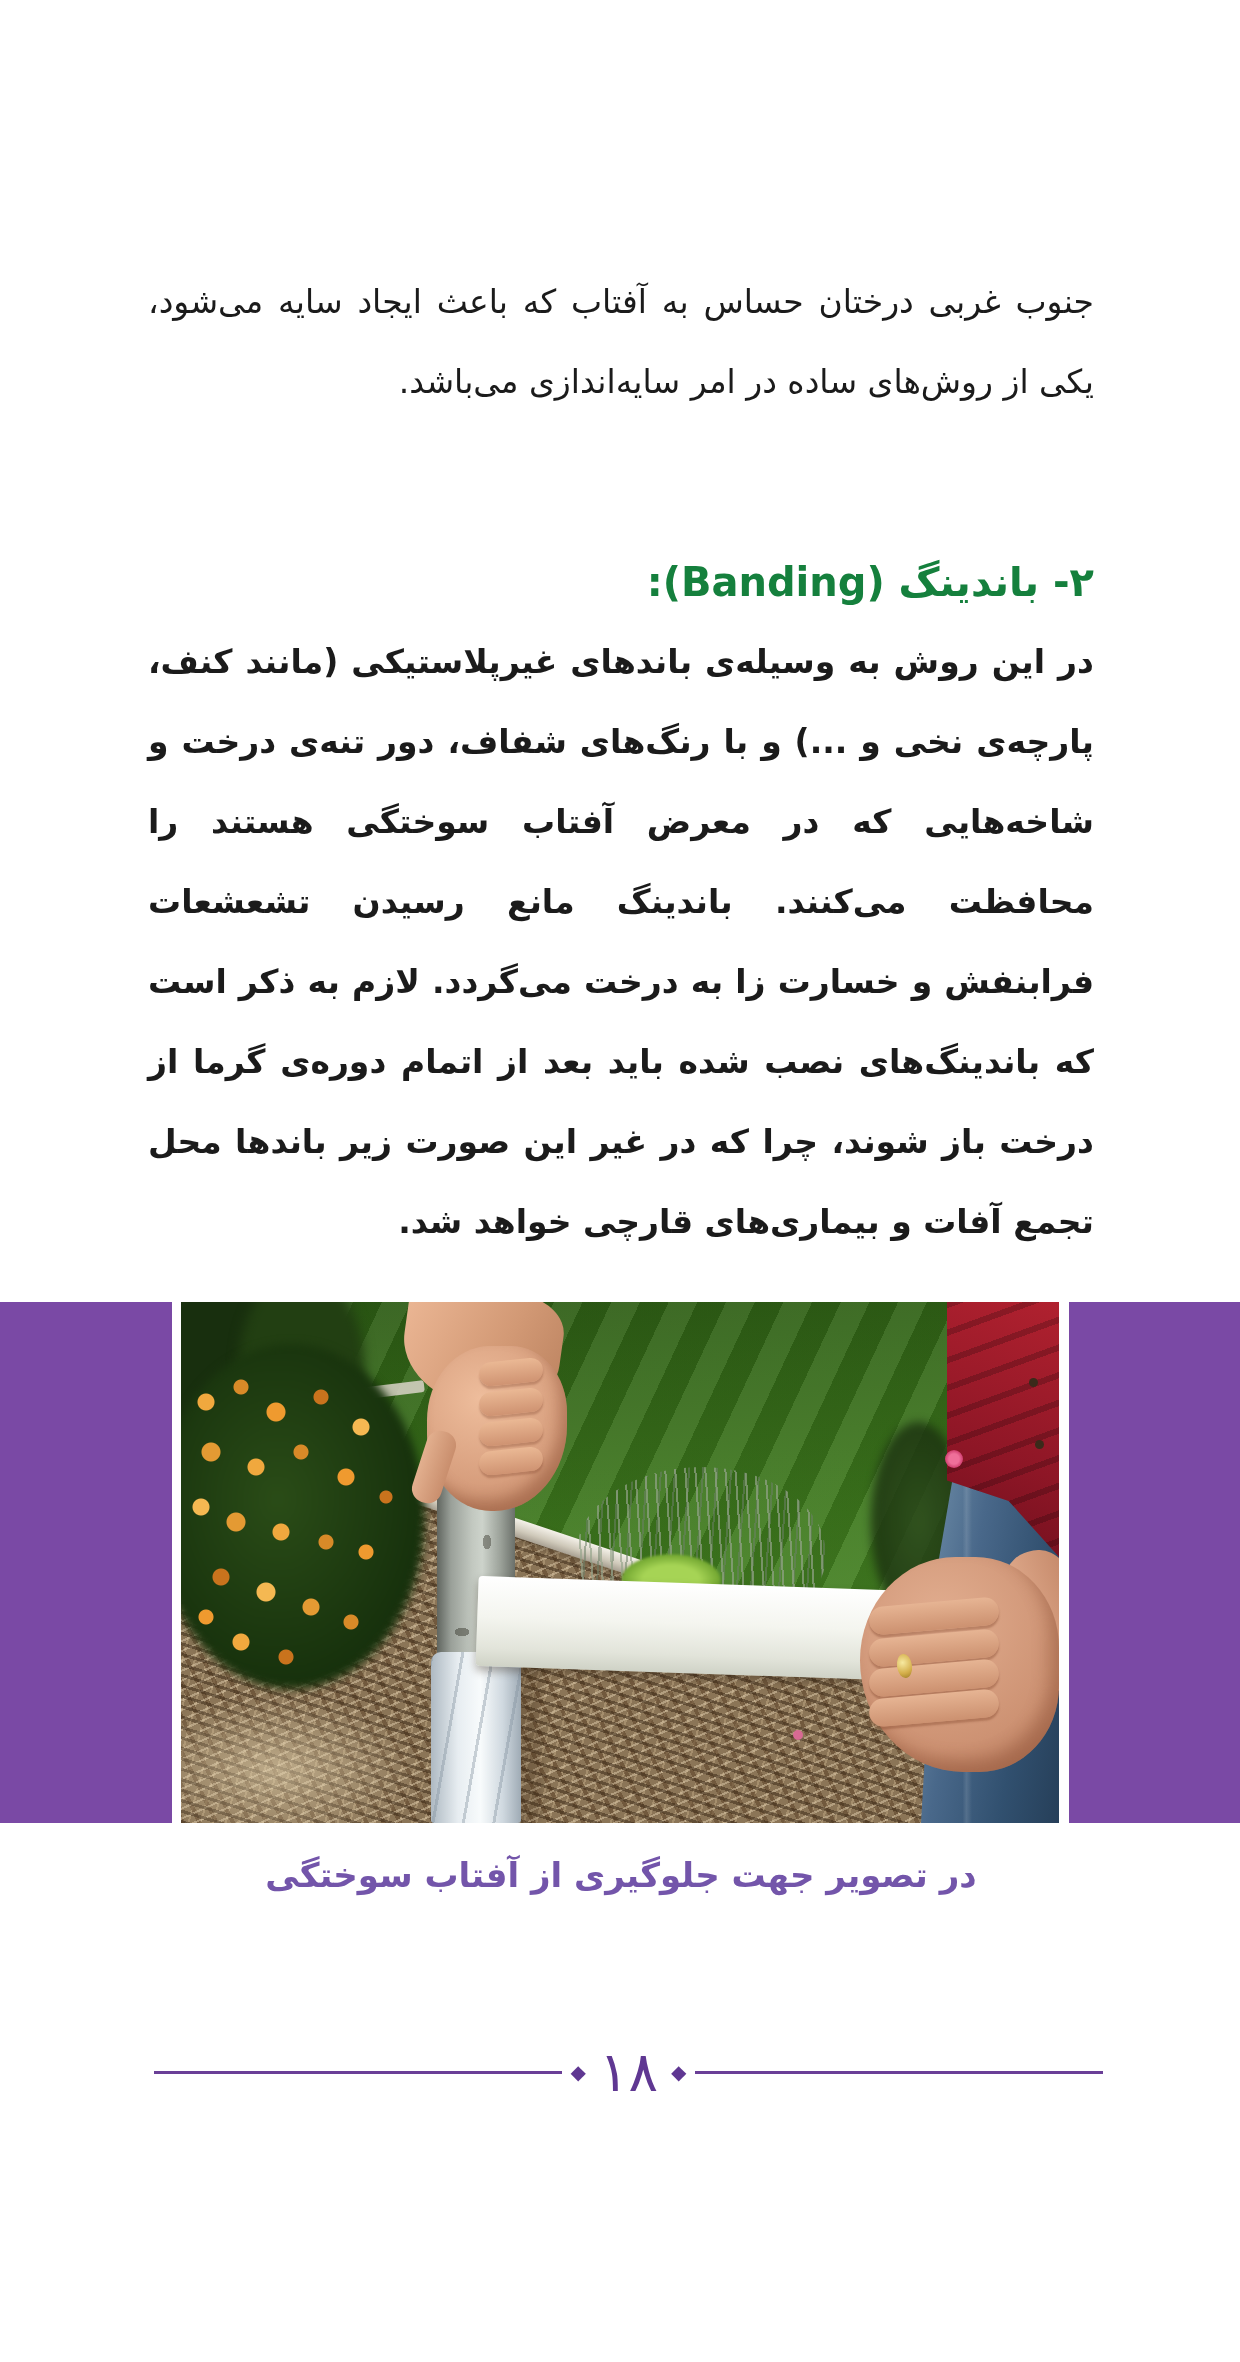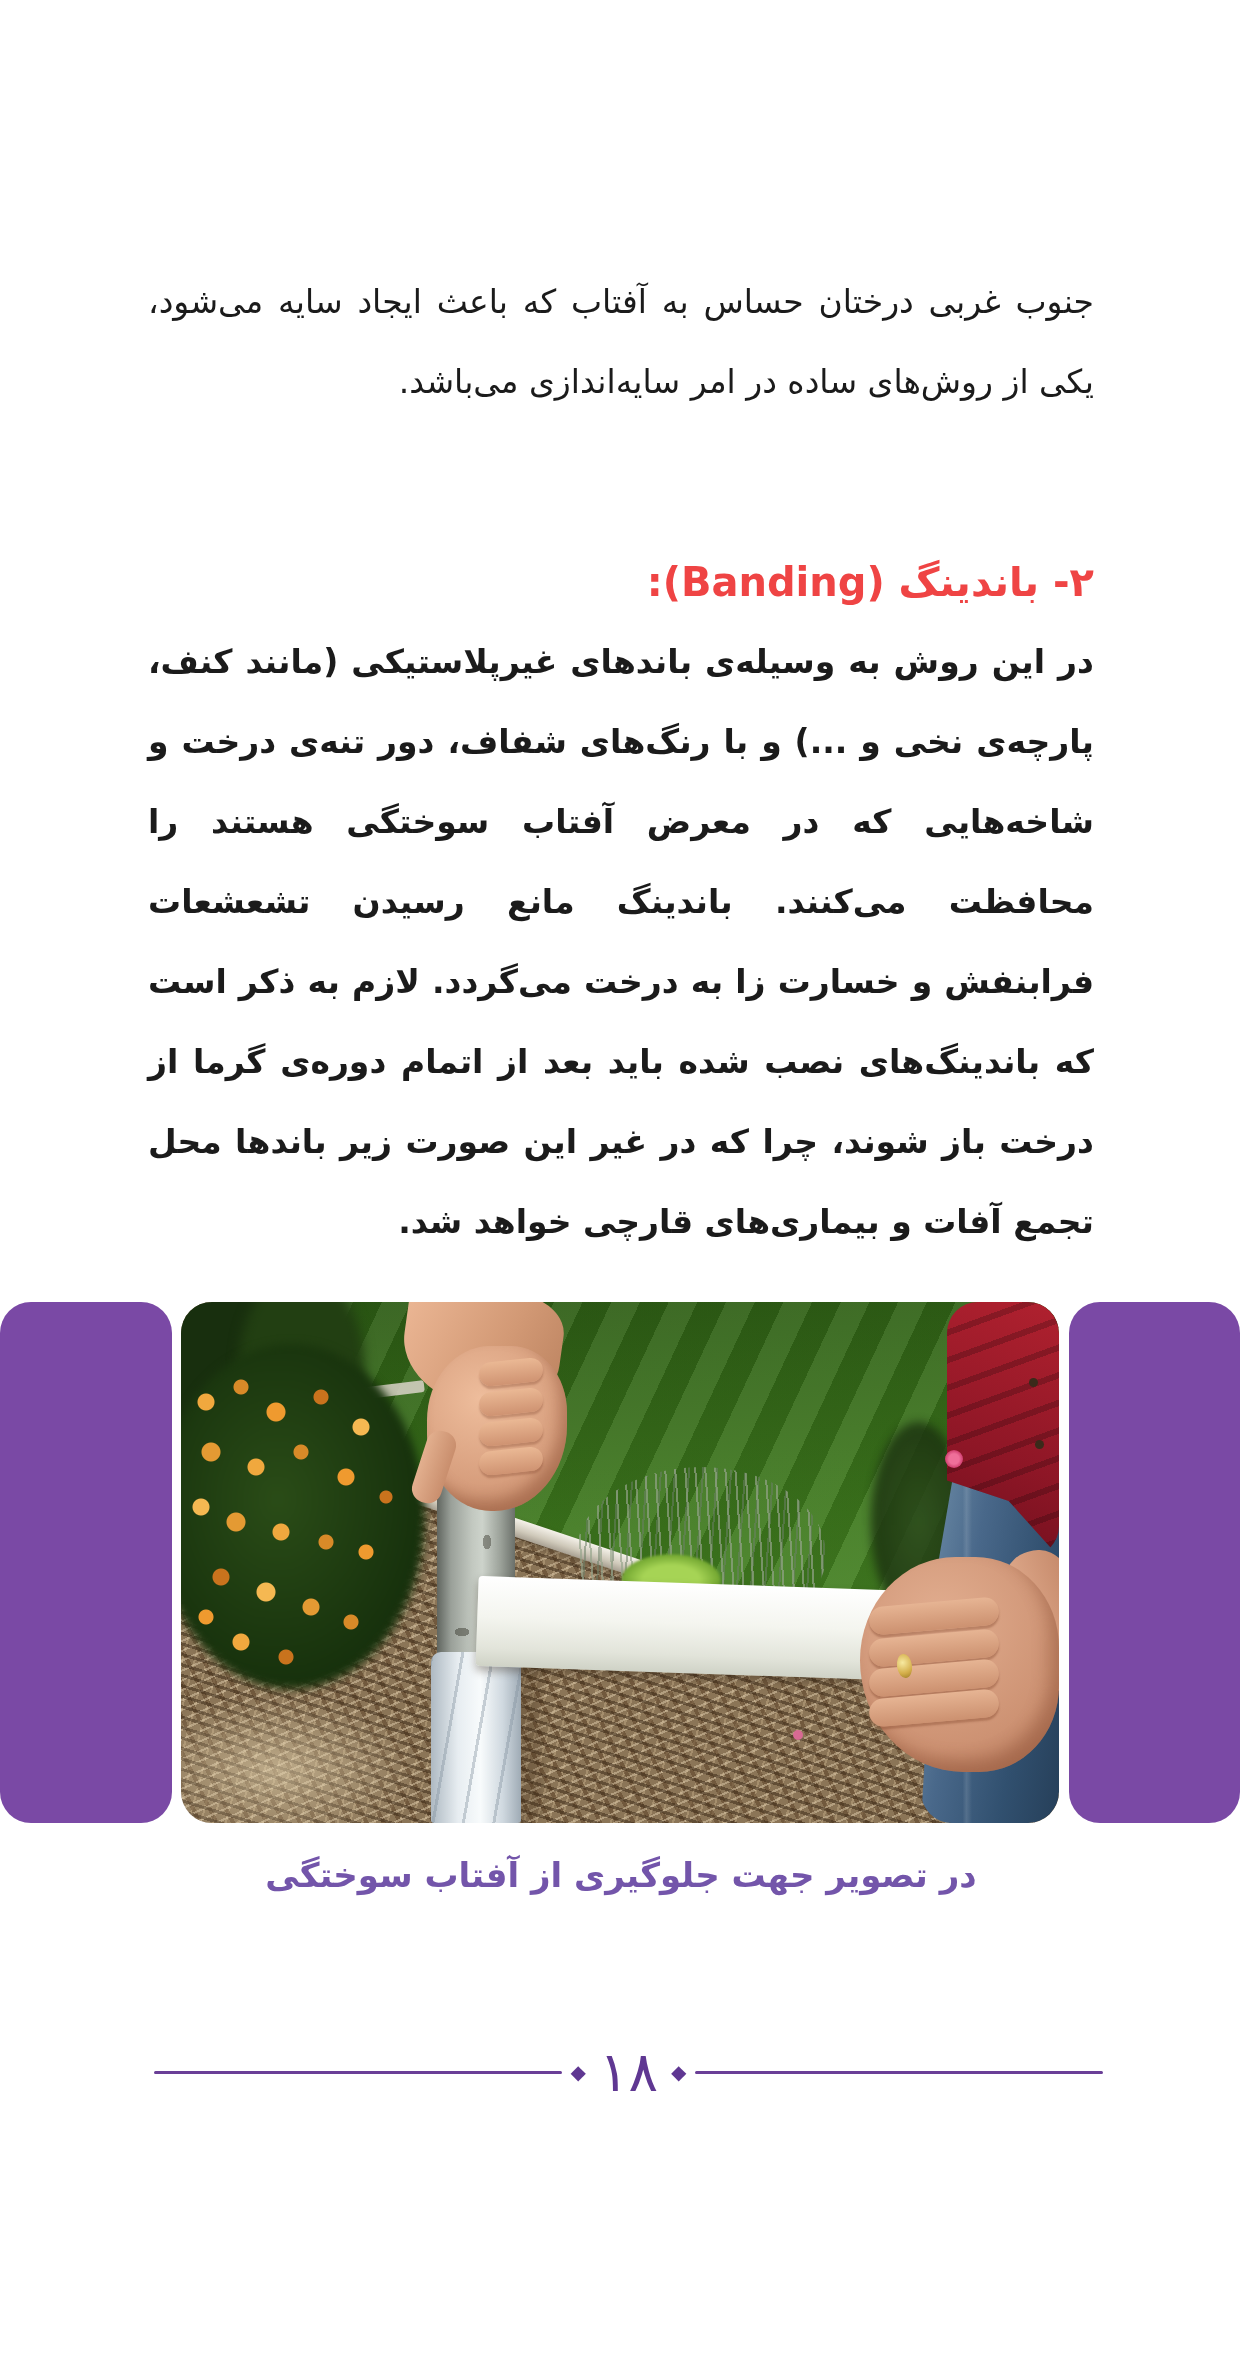--- a/index.html
+++ b/index.html
@@ -1,30 +1,30 @@
 <!DOCTYPE html>
 <html lang="fa" dir="rtl"><head>
 <meta charset="utf-8">
 <style>
-  * { margin:0; padding:0; box-sizing:border-box;border-radius:31px; }
+  * { margin:0; padding:0; box-sizing:border-box; }
   html,body { background:#ffffff; }
   .page {
     position:relative; width:1240px; height:2362px; background:#ffffff;
     overflow:hidden; font-family:"DejaVu Sans", sans-serif; color:#1b1b1b;
     margin:0 auto;
   }
   
   .textblock {
     position:absolute; left:148px; width:946px; direction:rtl;
     font-size:33px; line-height:80px; text-align:justify; color:#1b1b1b;
   }
   .p1 { top:262px; }
   .heading {
     position:absolute; left:148px; width:946px; top:542px; direction:rtl;
-    font-size:40px; line-height:80px; font-weight:bold; text-align:right; color:#ef4444;
+    font-size:40px; line-height:80px; font-weight:bold; text-align:right; color:#15803d;
   }
   .p2 { top:622px;font-weight:bold; }
 
   
   .figure-band { position:absolute; top:1302px; left:0; width:1240px; height:521px; }
   .bar-left  { position:absolute; left:0; top:0; width:172px; height:521px; background:#7a49a5; }
   .bar-right { position:absolute; left:1069px; top:0; width:171px; height:521px; background:#7a49a5; }
   .photo {
     position:absolute; left:181px; top:0; width:878px; height:521px; overflow:hidden;
     background-color:#8b7557;

